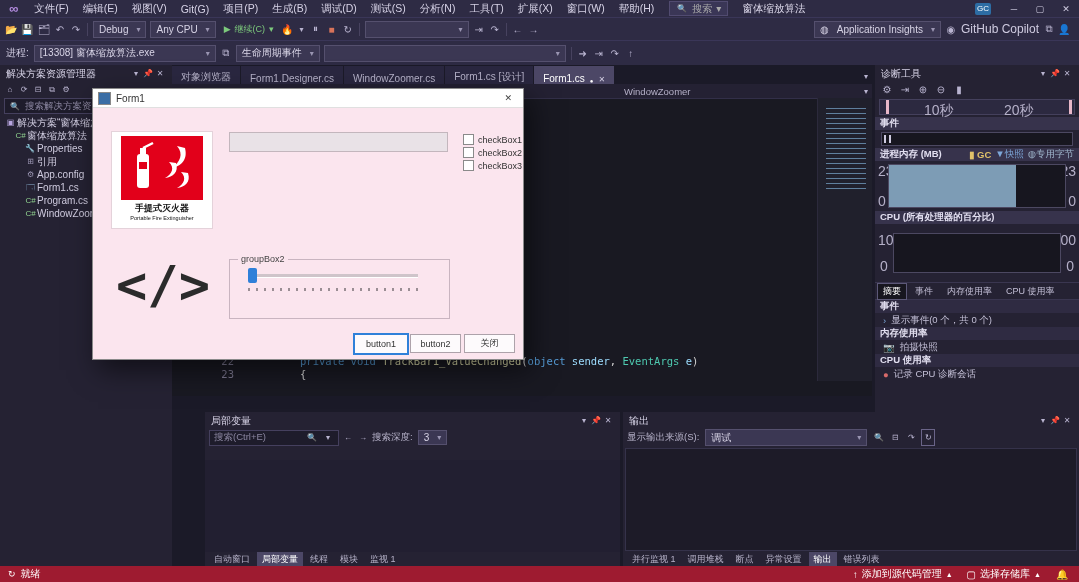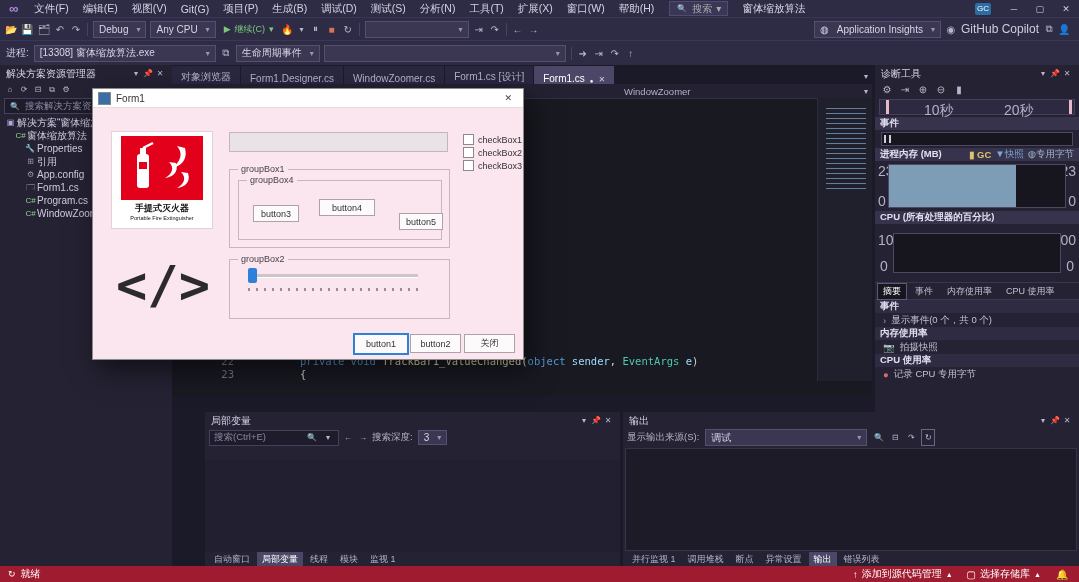--- a/index.html
+++ b/index.html
@@ -338,21 +338,21 @@
     </div>
   <div class="sumrow">
       <span>📷</span>
       <span>拍摄快照</span>
     </div>
   <div class="strip" style="background:#2f2b42">
       <span>CPU 使用率</span>
     </div>
   <div class="sumrow">
       <span style="color:#d86a6a">●</span>
-      <span>记录 CPU 专用字节</span>
+      <span>记录 CPU 诊断会话</span>
     </div>
 </div>
 
 <div class="dock" style="left:205px;top:412px;width:415px;height:154px">
   <div class="dock-head">
     <span>局部变量</span>
     <span class="grow"></span>
     <span class="ico sm">▾</span>
     <span class="ico sm">📌</span>
     <span class="ico sm">✕</span>
@@ -468,35 +468,20 @@
     <div class="chk">
         <span class="box"></span>
         <span>checkBox2</span>
       </div>
     <div class="chk">
         <span class="box"></span>
         <span>checkBox3</span>
       </div>
   </div>
 
-  <div class="gbox" style="left:136px;top:80px;width:219px;height:77px">
-    <span class="glab">groupBox1</span>
-    <div class="gbox" style="left:8px;top:10px;width:202px;height:58px">
-      <span class="glab">groupBox4</span>
-      <div class="fbtn" style="left:14px;top:24px;width:44px;height:15px">
-          <span>button3</span>
-        </div>
-      <div class="fbtn" style="left:80px;top:18px;width:54px;height:15px">
-          <span>button4</span>
-        </div>
-      <div class="fbtn" style="left:160px;top:32px;width:42px;height:15px">
-          <span>button5</span>
-        </div>
-    </div>
-  </div>
 
   <div class="gbox" style="left:136px;top:170px;width:219px;height:58px">
     <span class="glab">groupBox2</span>
     <div class="abs" style="left:18px;top:14px;width:170px;height:3px;background:#cfc4ca;border-bottom:1px solid #fff"></div>
     <div class="abs" style="left:18px;top:8px;width:9px;height:15px;background:#2f80d9;border-radius:2px"></div>
     <div class="abs" style="left:18px;top:28px;width:170px;height:3px;background:repeating-linear-gradient(90deg,#9a8e94 0 2px,transparent 2px 8px)"></div>
   </div>
 
   <div class="fbtn" style="left:260px;top:244px;width:52px;height:18px;border:2px solid #2f80d9">
       <span>button1</span>

